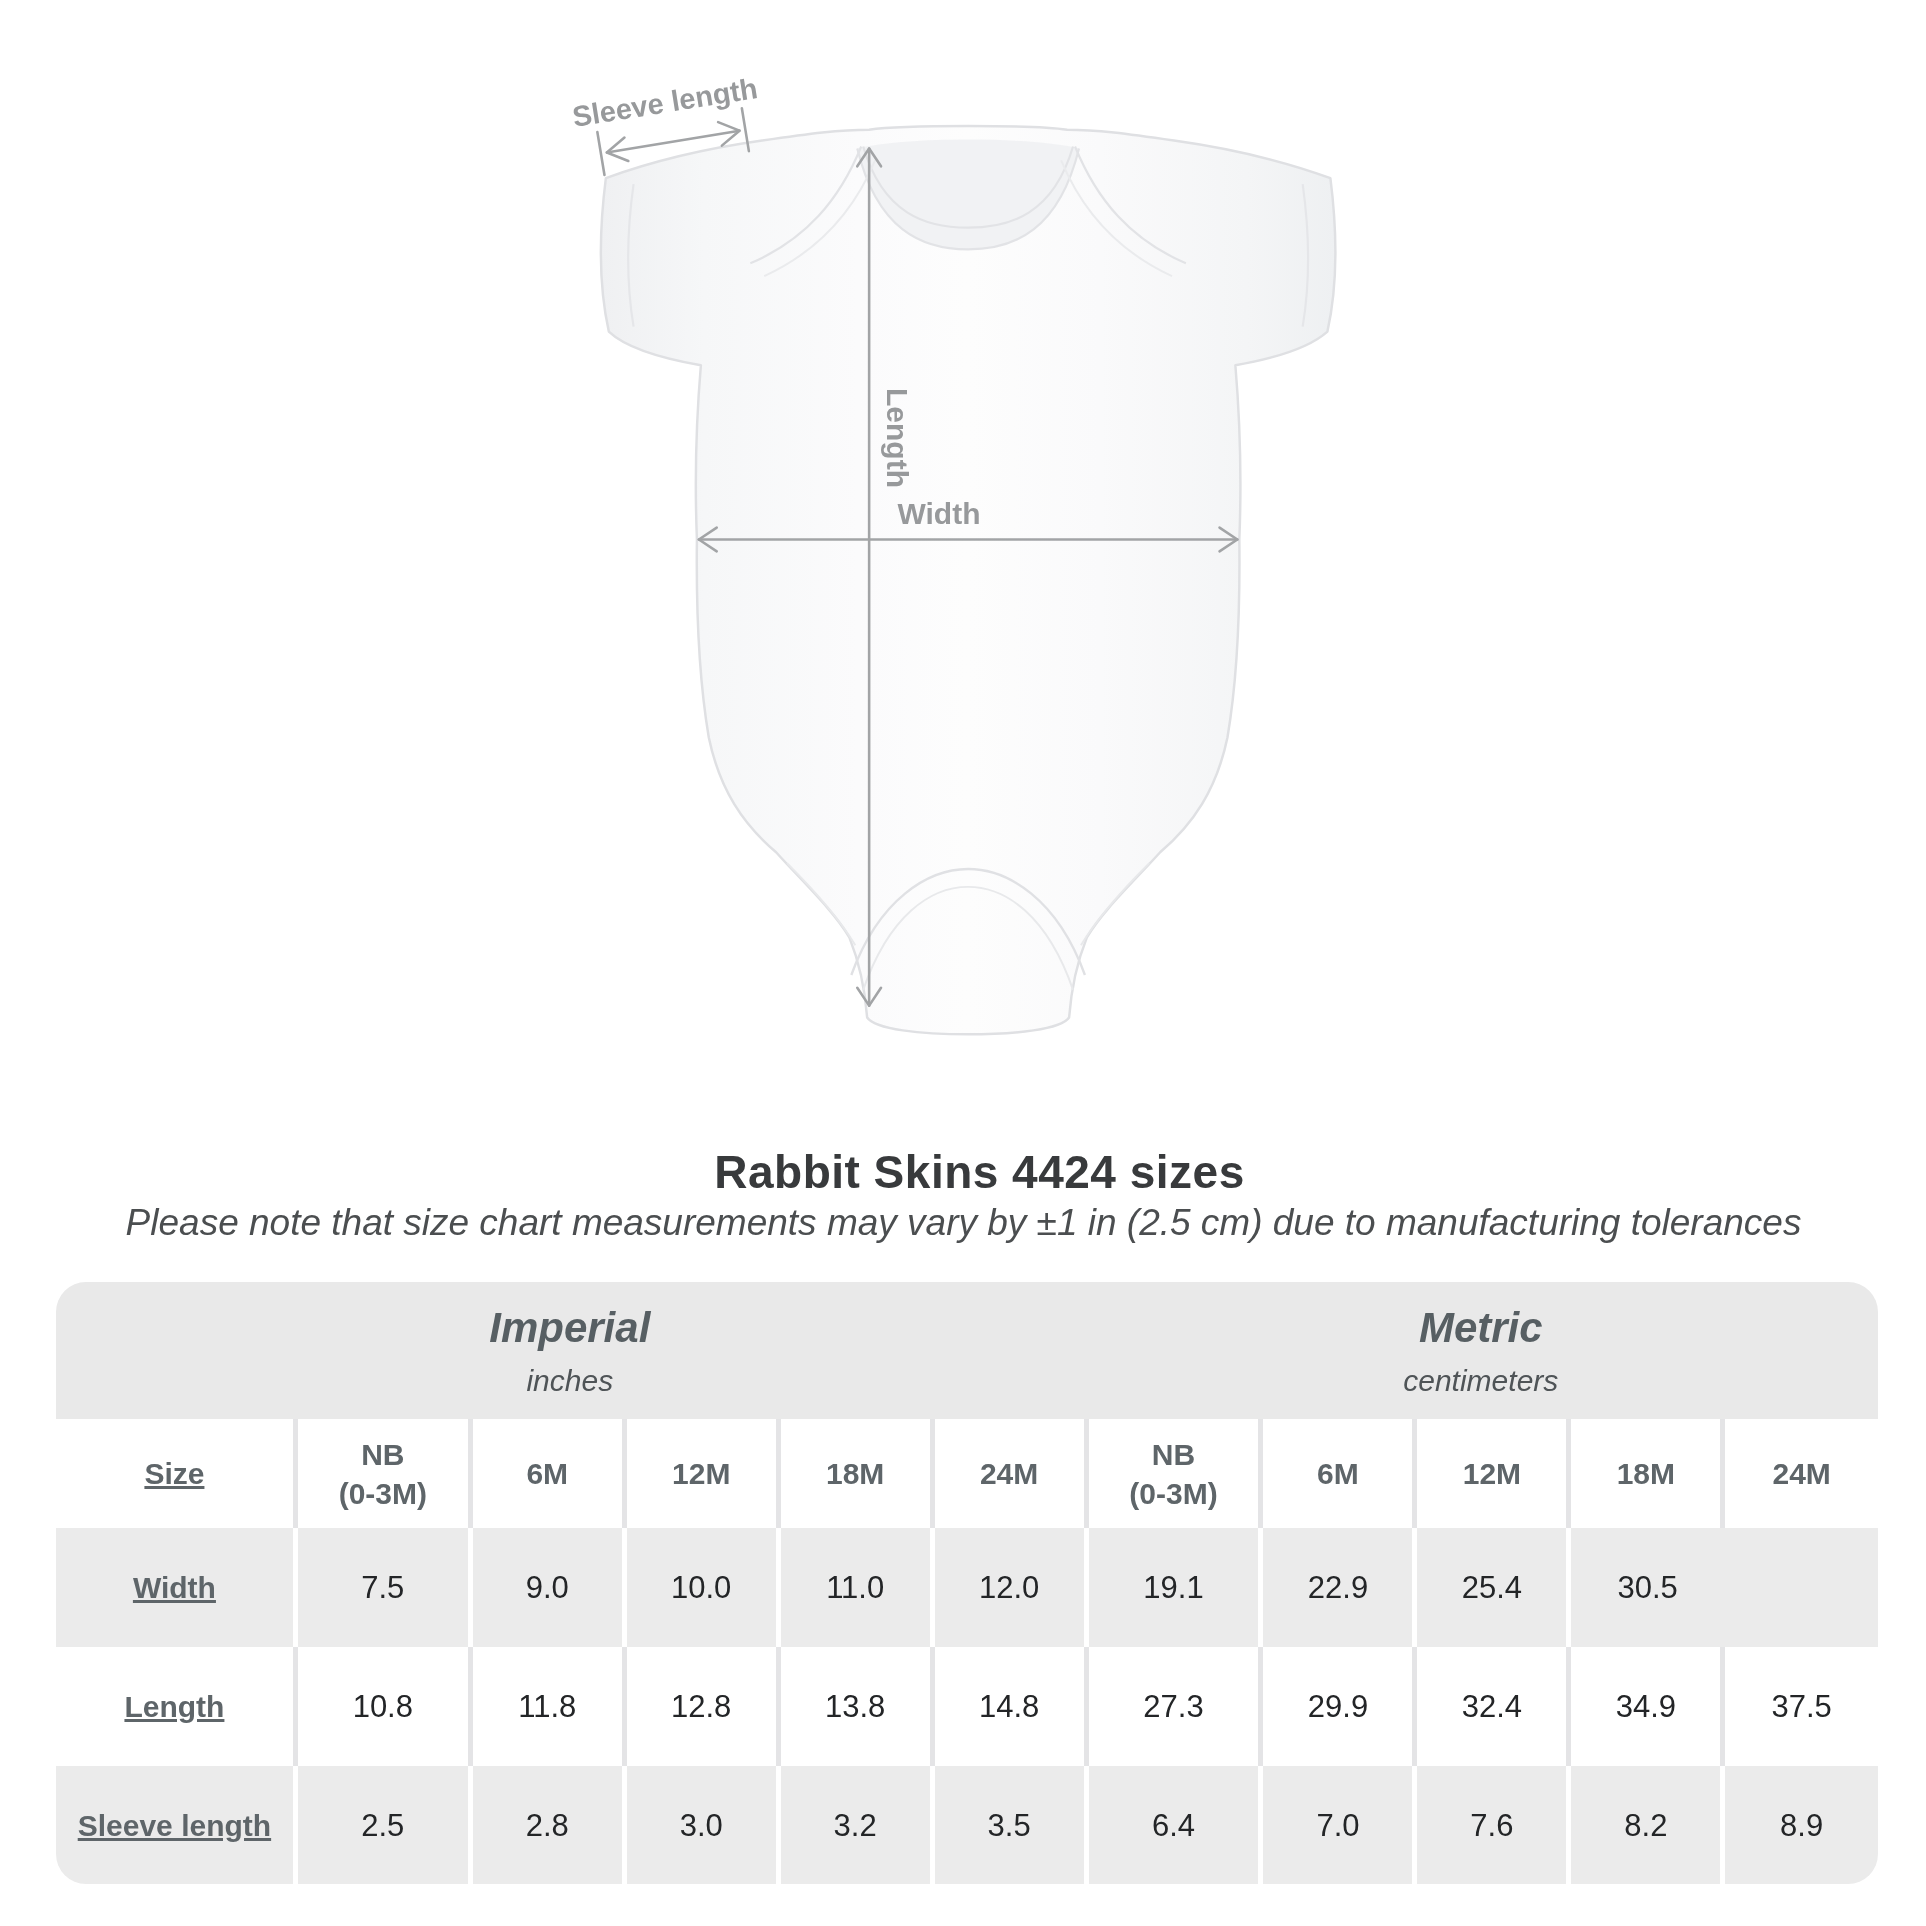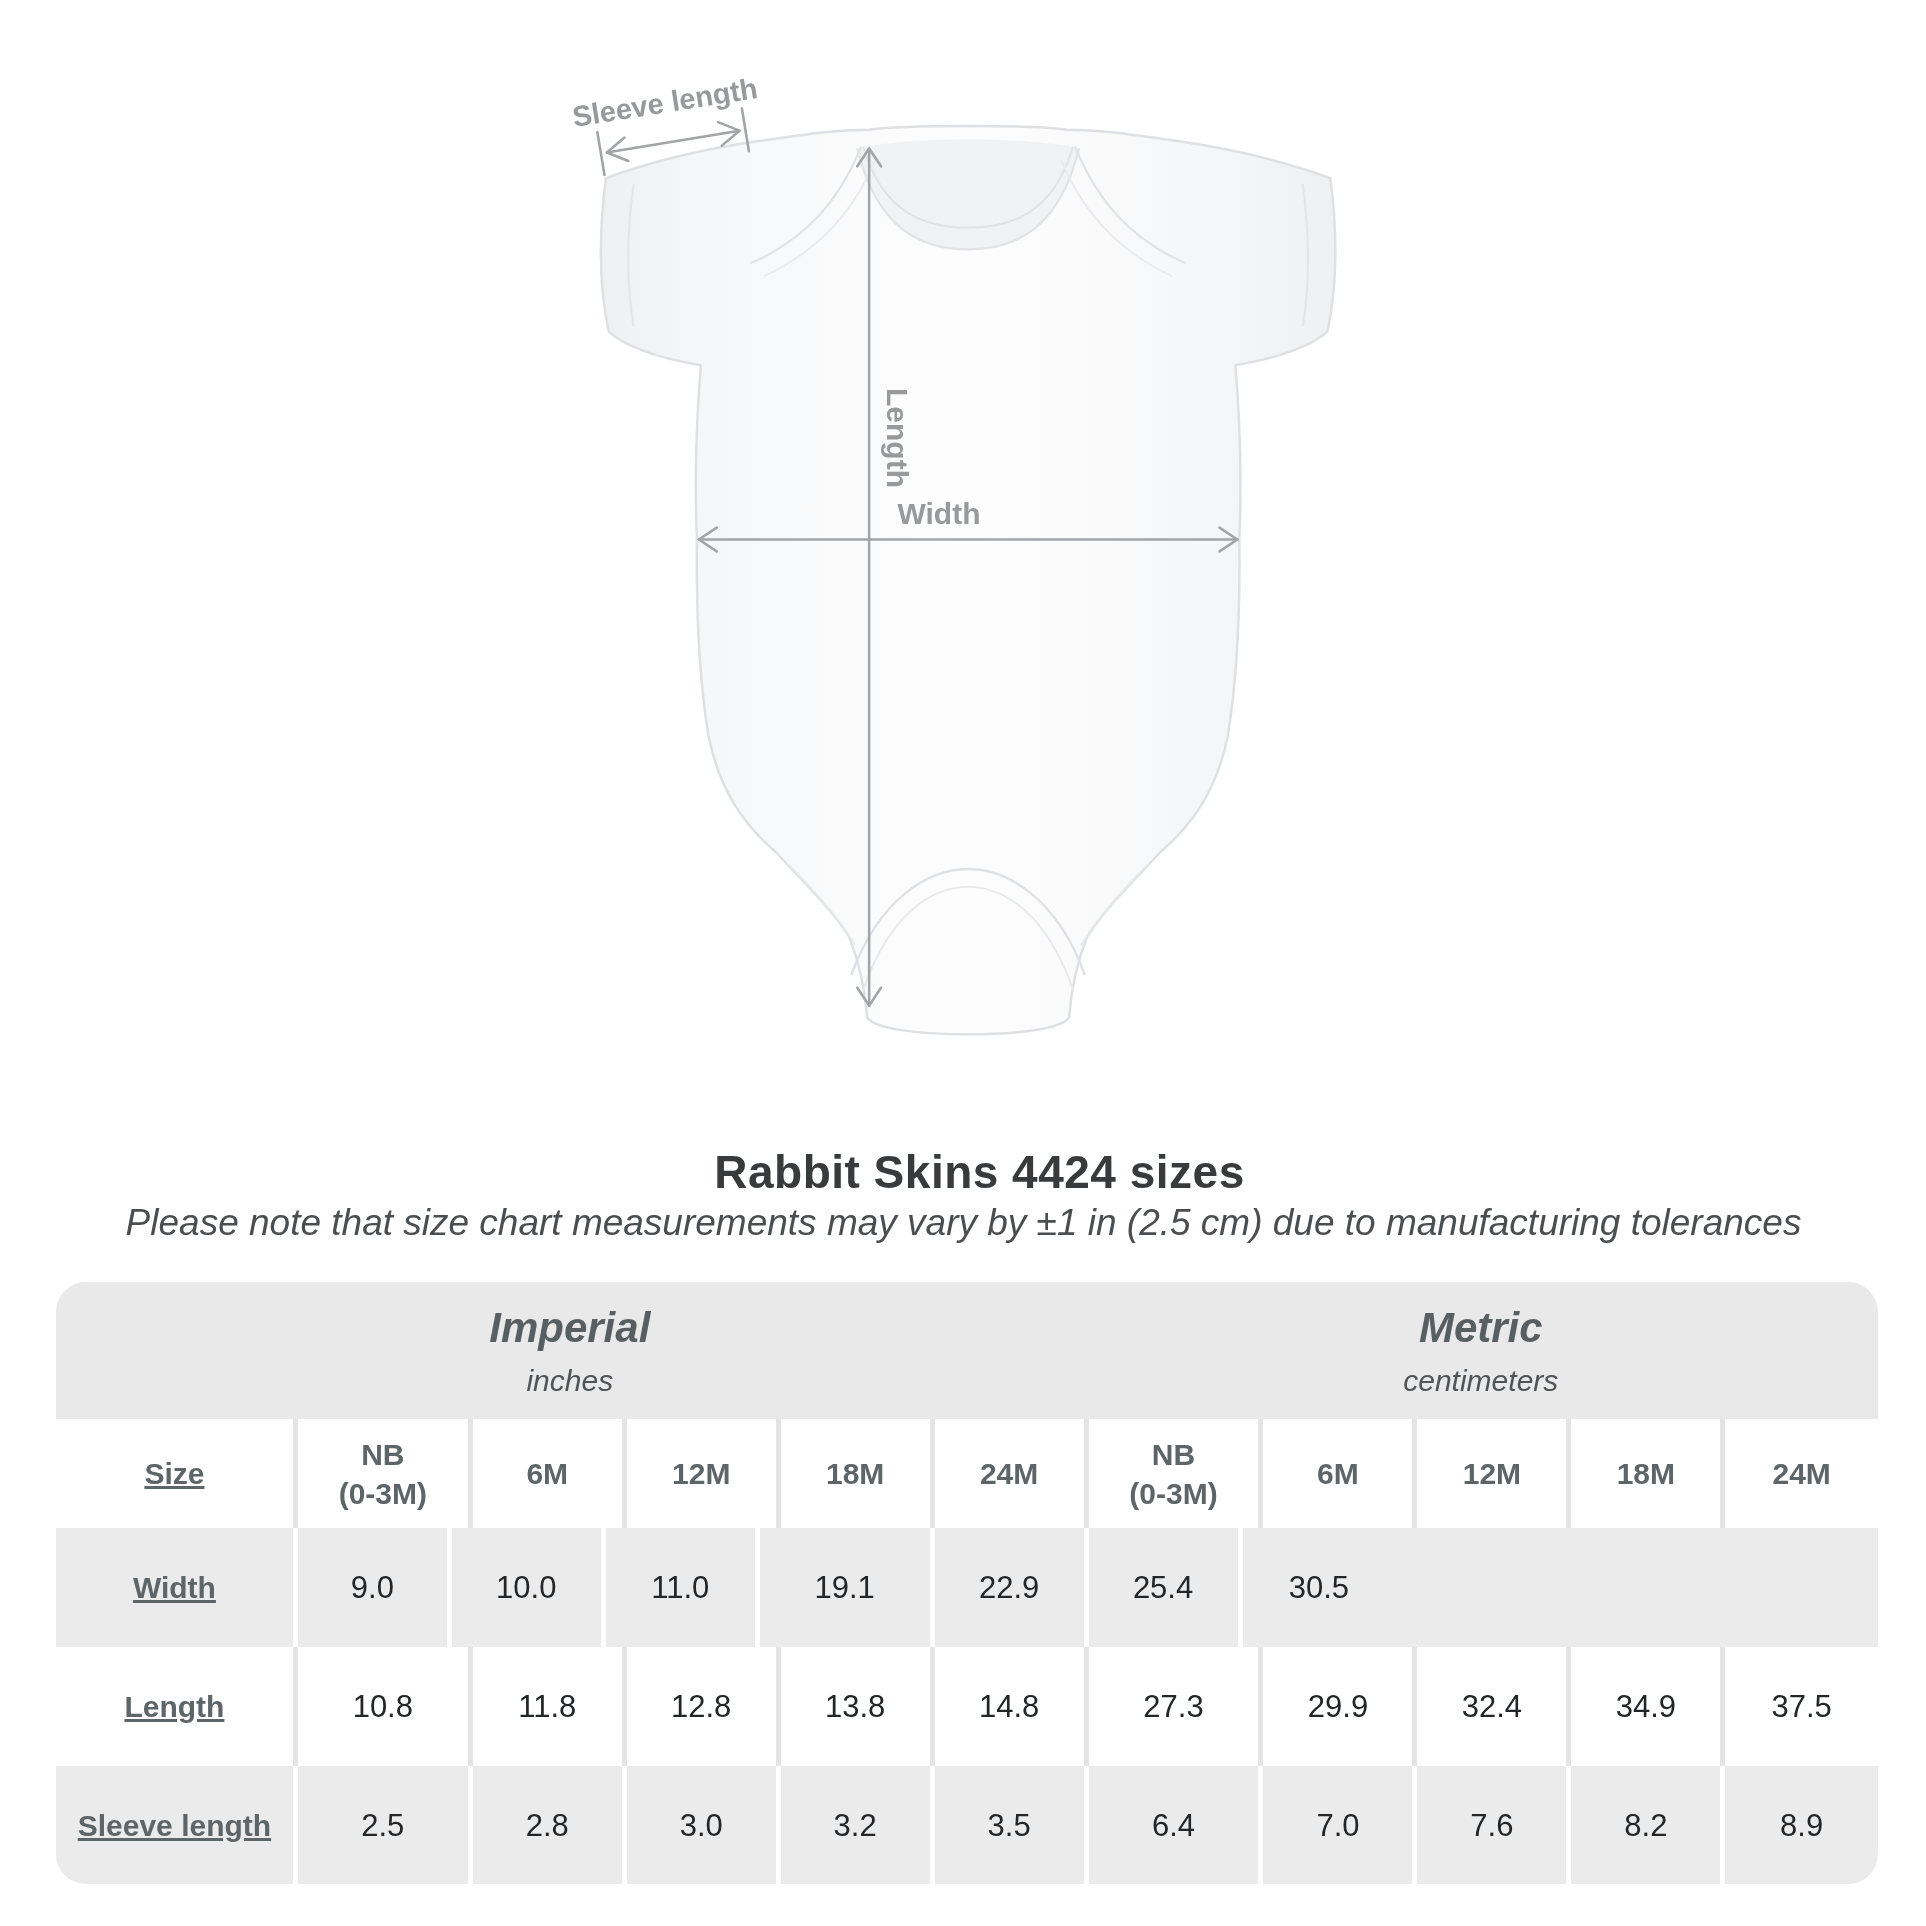--- a/index.html
+++ b/index.html
@@ -168,23 +168,25 @@
       <div class="cell nb colhead">NB
 (0-3M)</div>
       <div class="cell colhead">6M</div>
       <div class="cell colhead">12M</div>
       <div class="cell colhead">18M</div>
       <div class="cell last colhead">24M</div>
     </div>
 
     <div class="trow gray">
       <div class="cell rowhead rowlabel">Width</div>
+      <div class="cell nb val">7.5</div>
       <div class="cell val">9.0</div>
       <div class="cell val">10.0</div>
       <div class="cell val">11.0</div>
+      <div class="cell val">12.0</div>
       <div class="cell nb val">19.1</div>
       <div class="cell val">22.9</div>
       <div class="cell val">25.4</div>
       <div class="cell last val">30.5</div>
     </div>
 
     <div class="trow white">
       <div class="cell rowhead rowlabel">Length</div>
       <div class="cell nb val">10.8</div>
       <div class="cell val">11.8</div>

